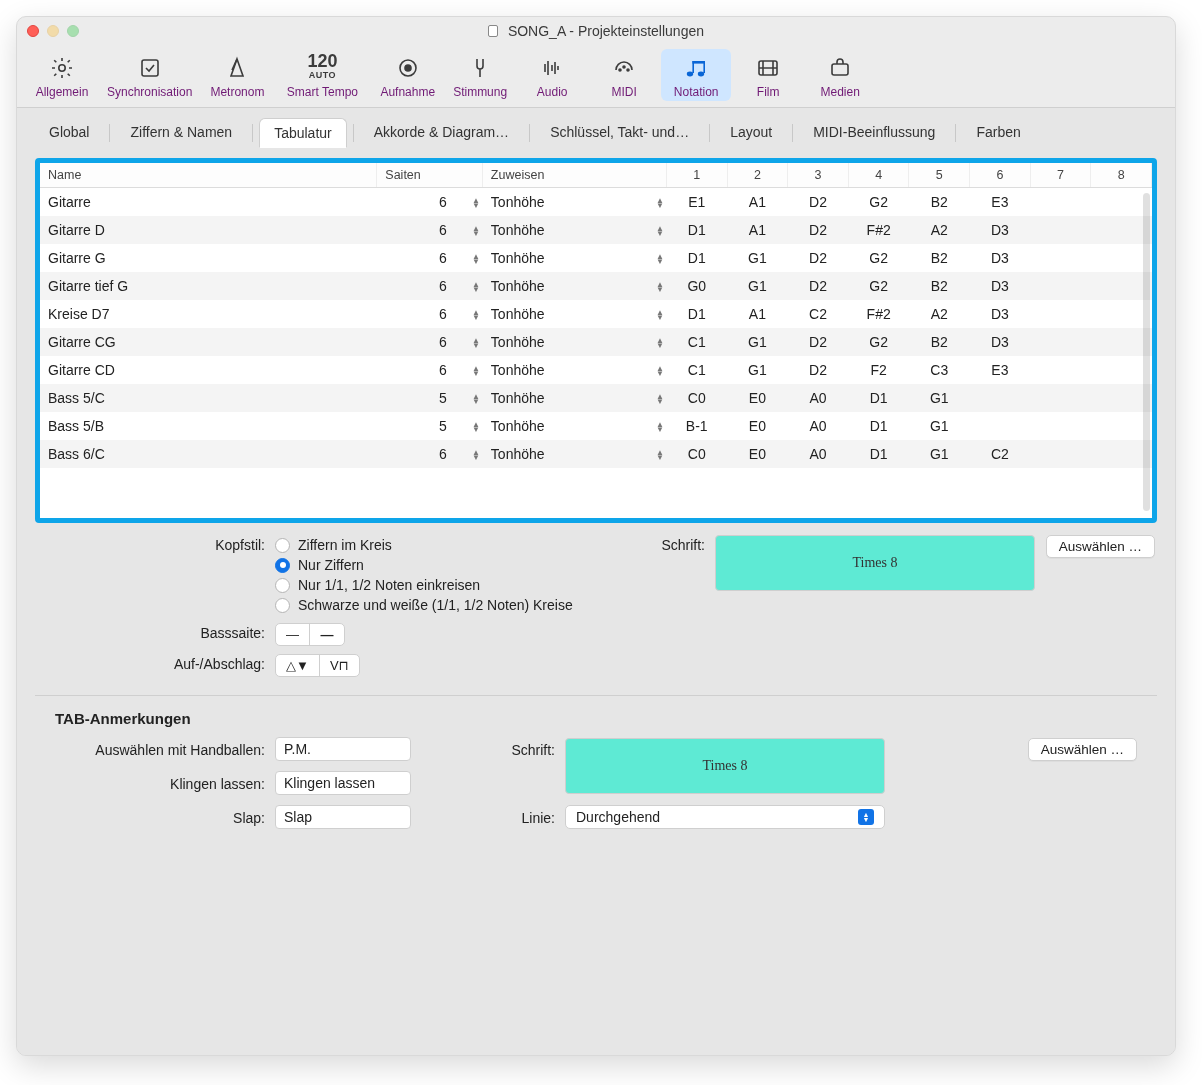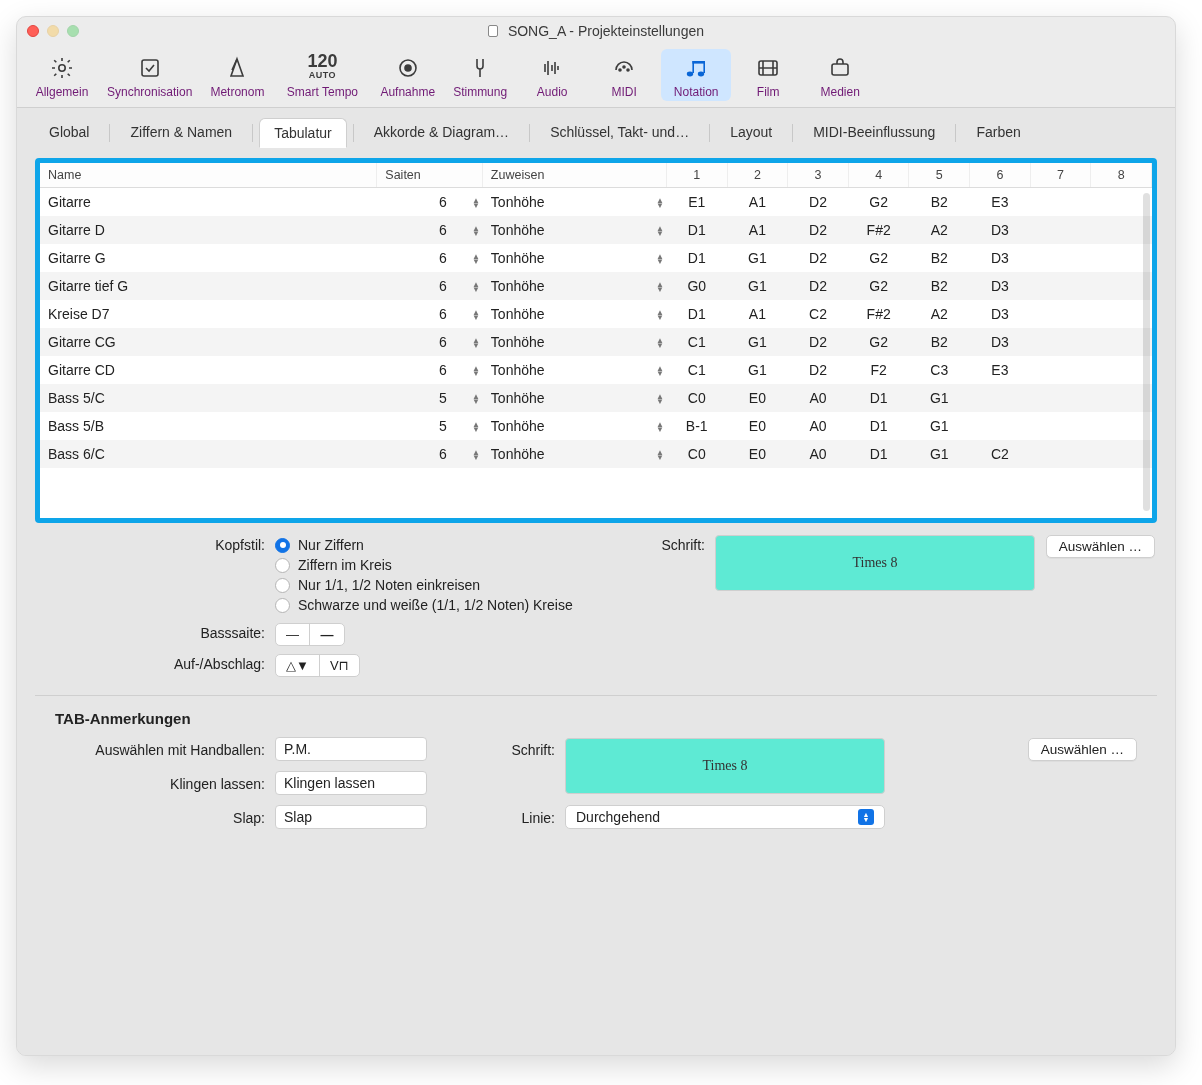--- a/index.html
+++ b/index.html
@@ -170,21 +170,21 @@
 
   .ann-grid {
     padding: 4px 38px 20px;
     display: grid;
     grid-template-columns: 220px 190px 100px 1fr 130px;
     row-gap: 10px; align-items: center;
     font-size: 14px;
   }
   .input {
     background:#fff; border:1px solid #cfcfcf; border-radius:4px;
-    padding: 3px 8px; font-size: 14px; width: 152px; color:#222;
+    padding: 3px 8px; font-size: 14px; width: 136px; color:#222;
   }
   .select {
     background:#fff; border:1px solid #cfcfcf; border-radius:5px;
     padding: 3px 10px; font-size: 14px; width: 320px;
     display:flex; justify-content:space-between; align-items:center;
   }
   .select .chev {
     width:16px; height:16px; background:#1173e6; border-radius:3px;
     display:flex; flex-direction:column; align-items:center; justify-content:center;
     color:#fff; font-size:7px; line-height:5px;
@@ -517,26 +517,26 @@
               <td class="num"></td>
             </tr>
           </tbody>
       </table>
     </div>
 
     <div class="mid-panel">
       <div class="lbl">Kopfstil:</div>
       <div>
         <div class="radio-row">
+          <span class="radio"></span>
+          <span>Ziffern im Kreis</span>
+        </div>
+        <div class="radio-row">
           <span class="radio checked"></span>
           <span>Nur Ziffern</span>
-        </div>
-        <div class="radio-row">
-          <span class="radio"></span>
-          <span>Ziffern im Kreis</span>
         </div>
         <div class="radio-row">
           <span class="radio"></span>
           <span>Nur 1/1, 1/2 Noten einkreisen</span>
         </div>
         <div class="radio-row">
           <span class="radio"></span>
           <span>Schwarze und weiße (1/1, 1/2 Noten) Kreise</span>
         </div>
       </div>

